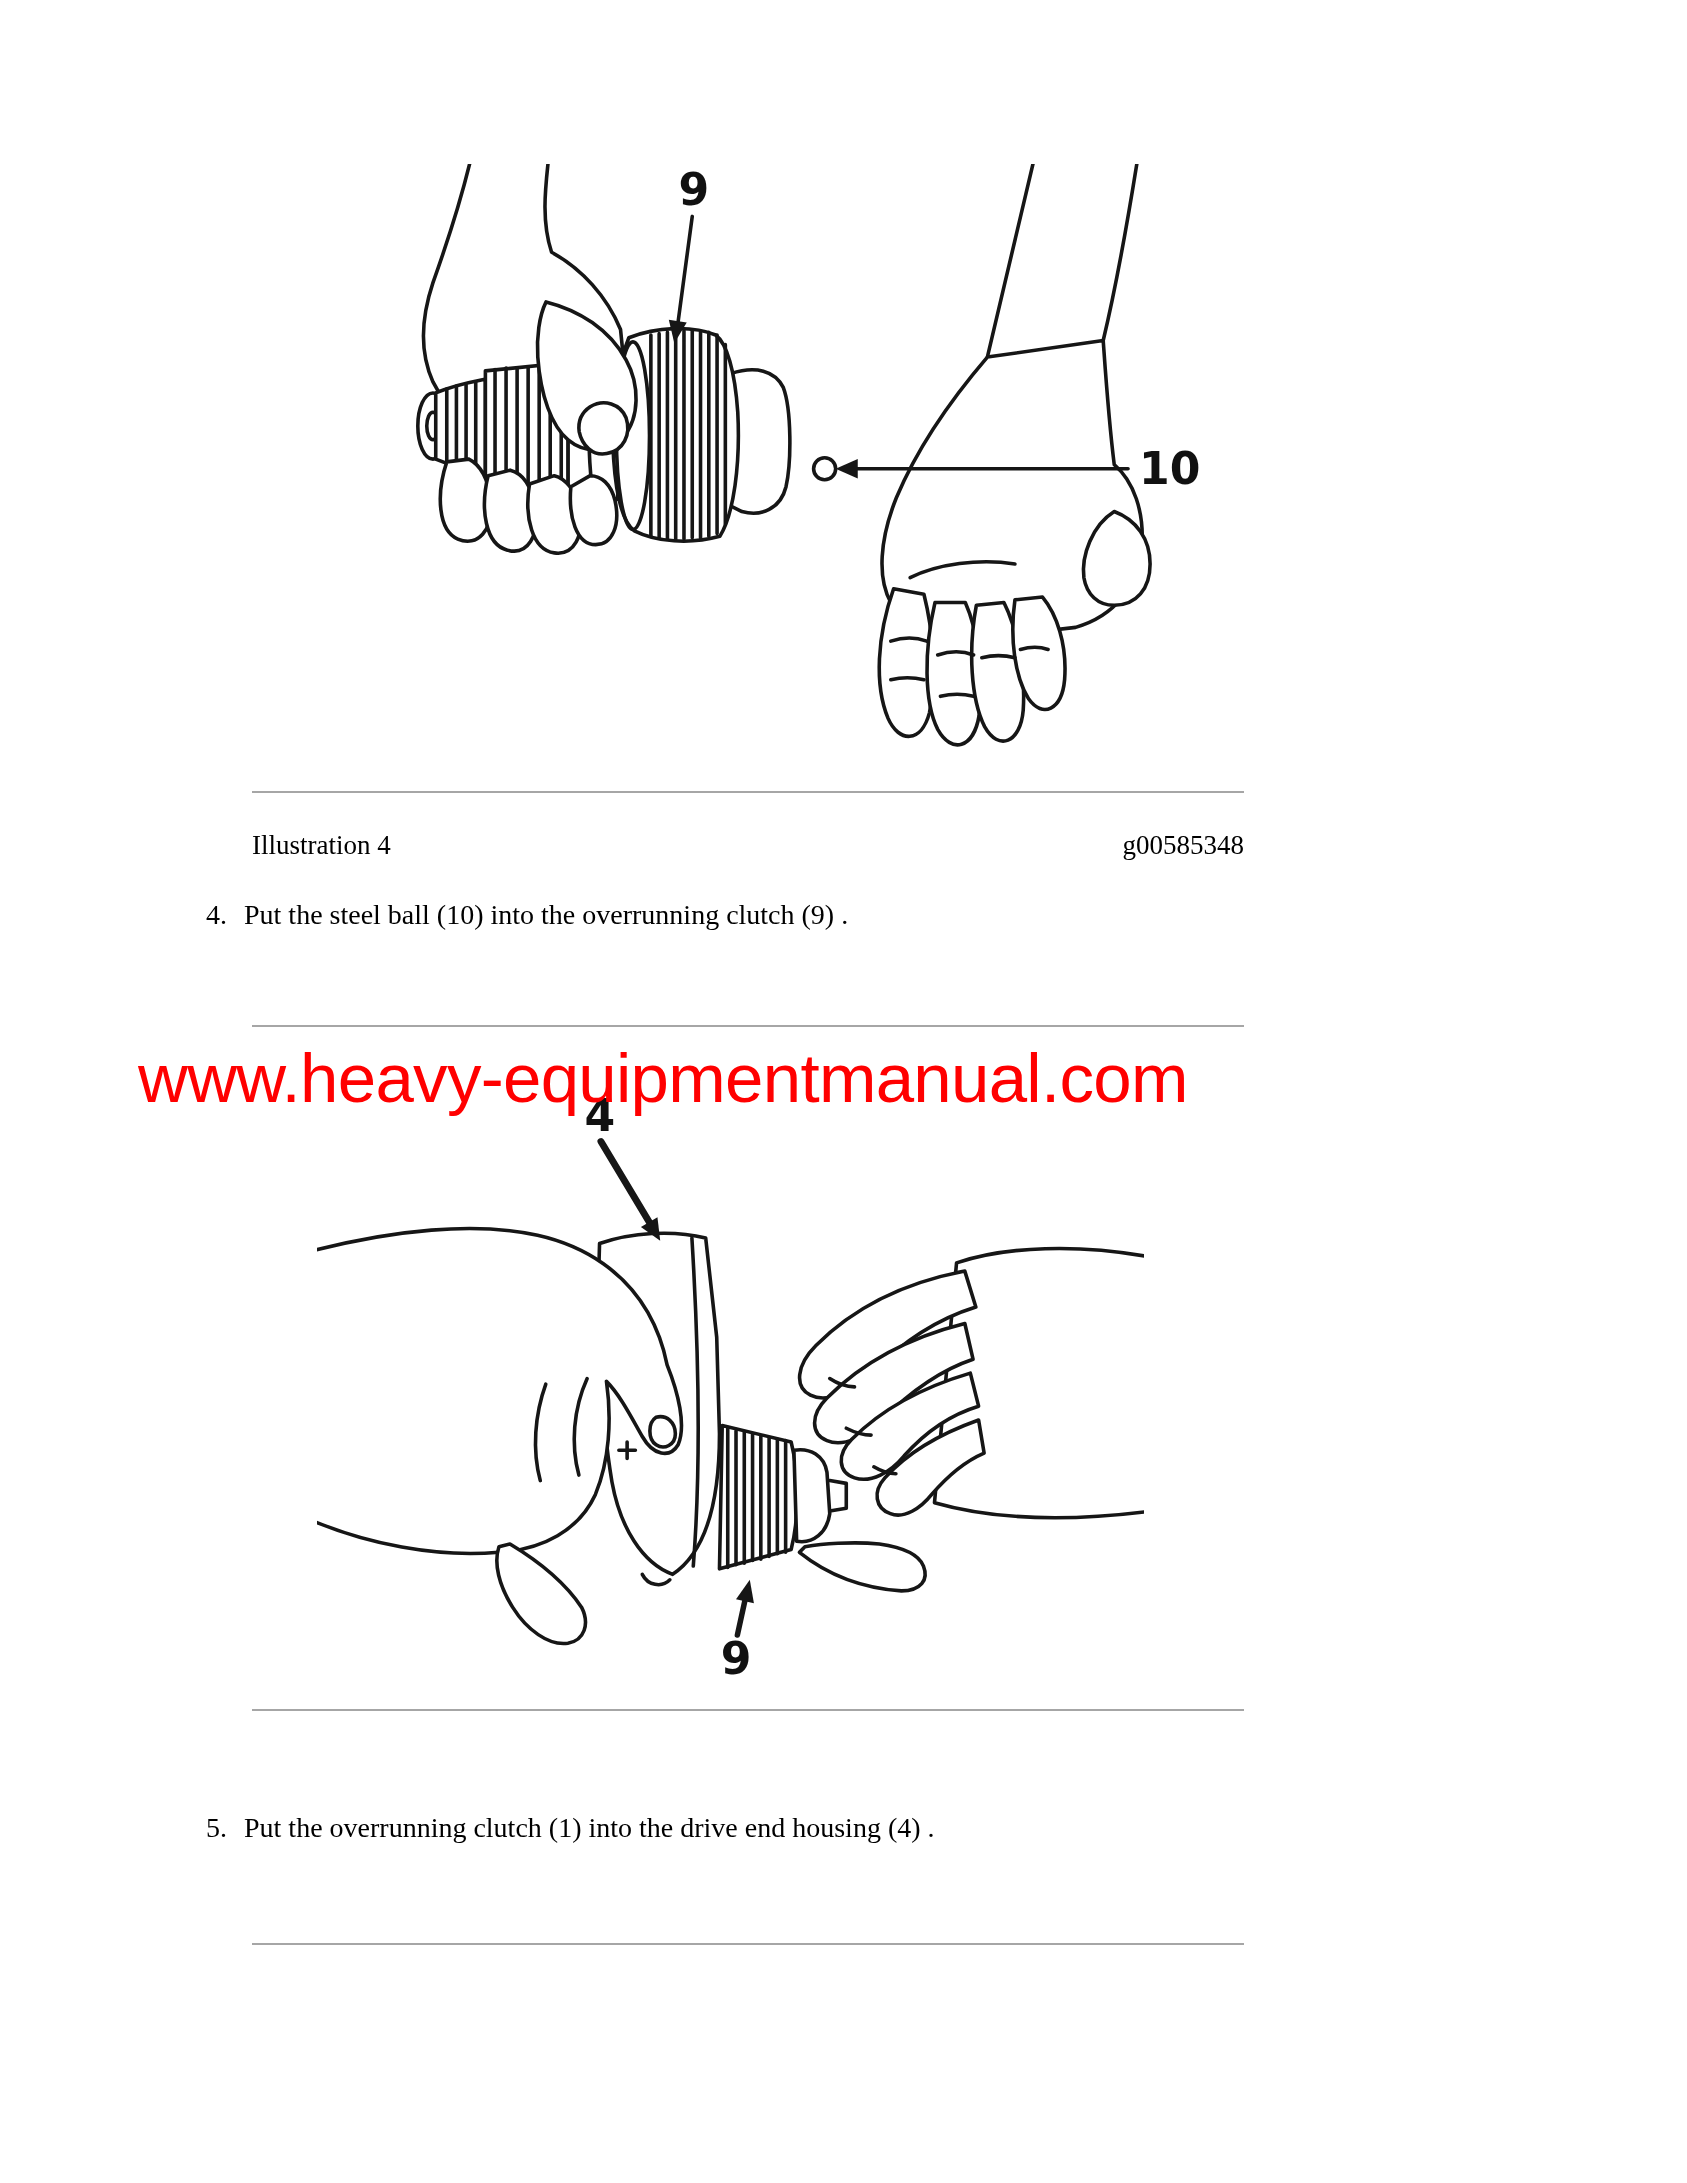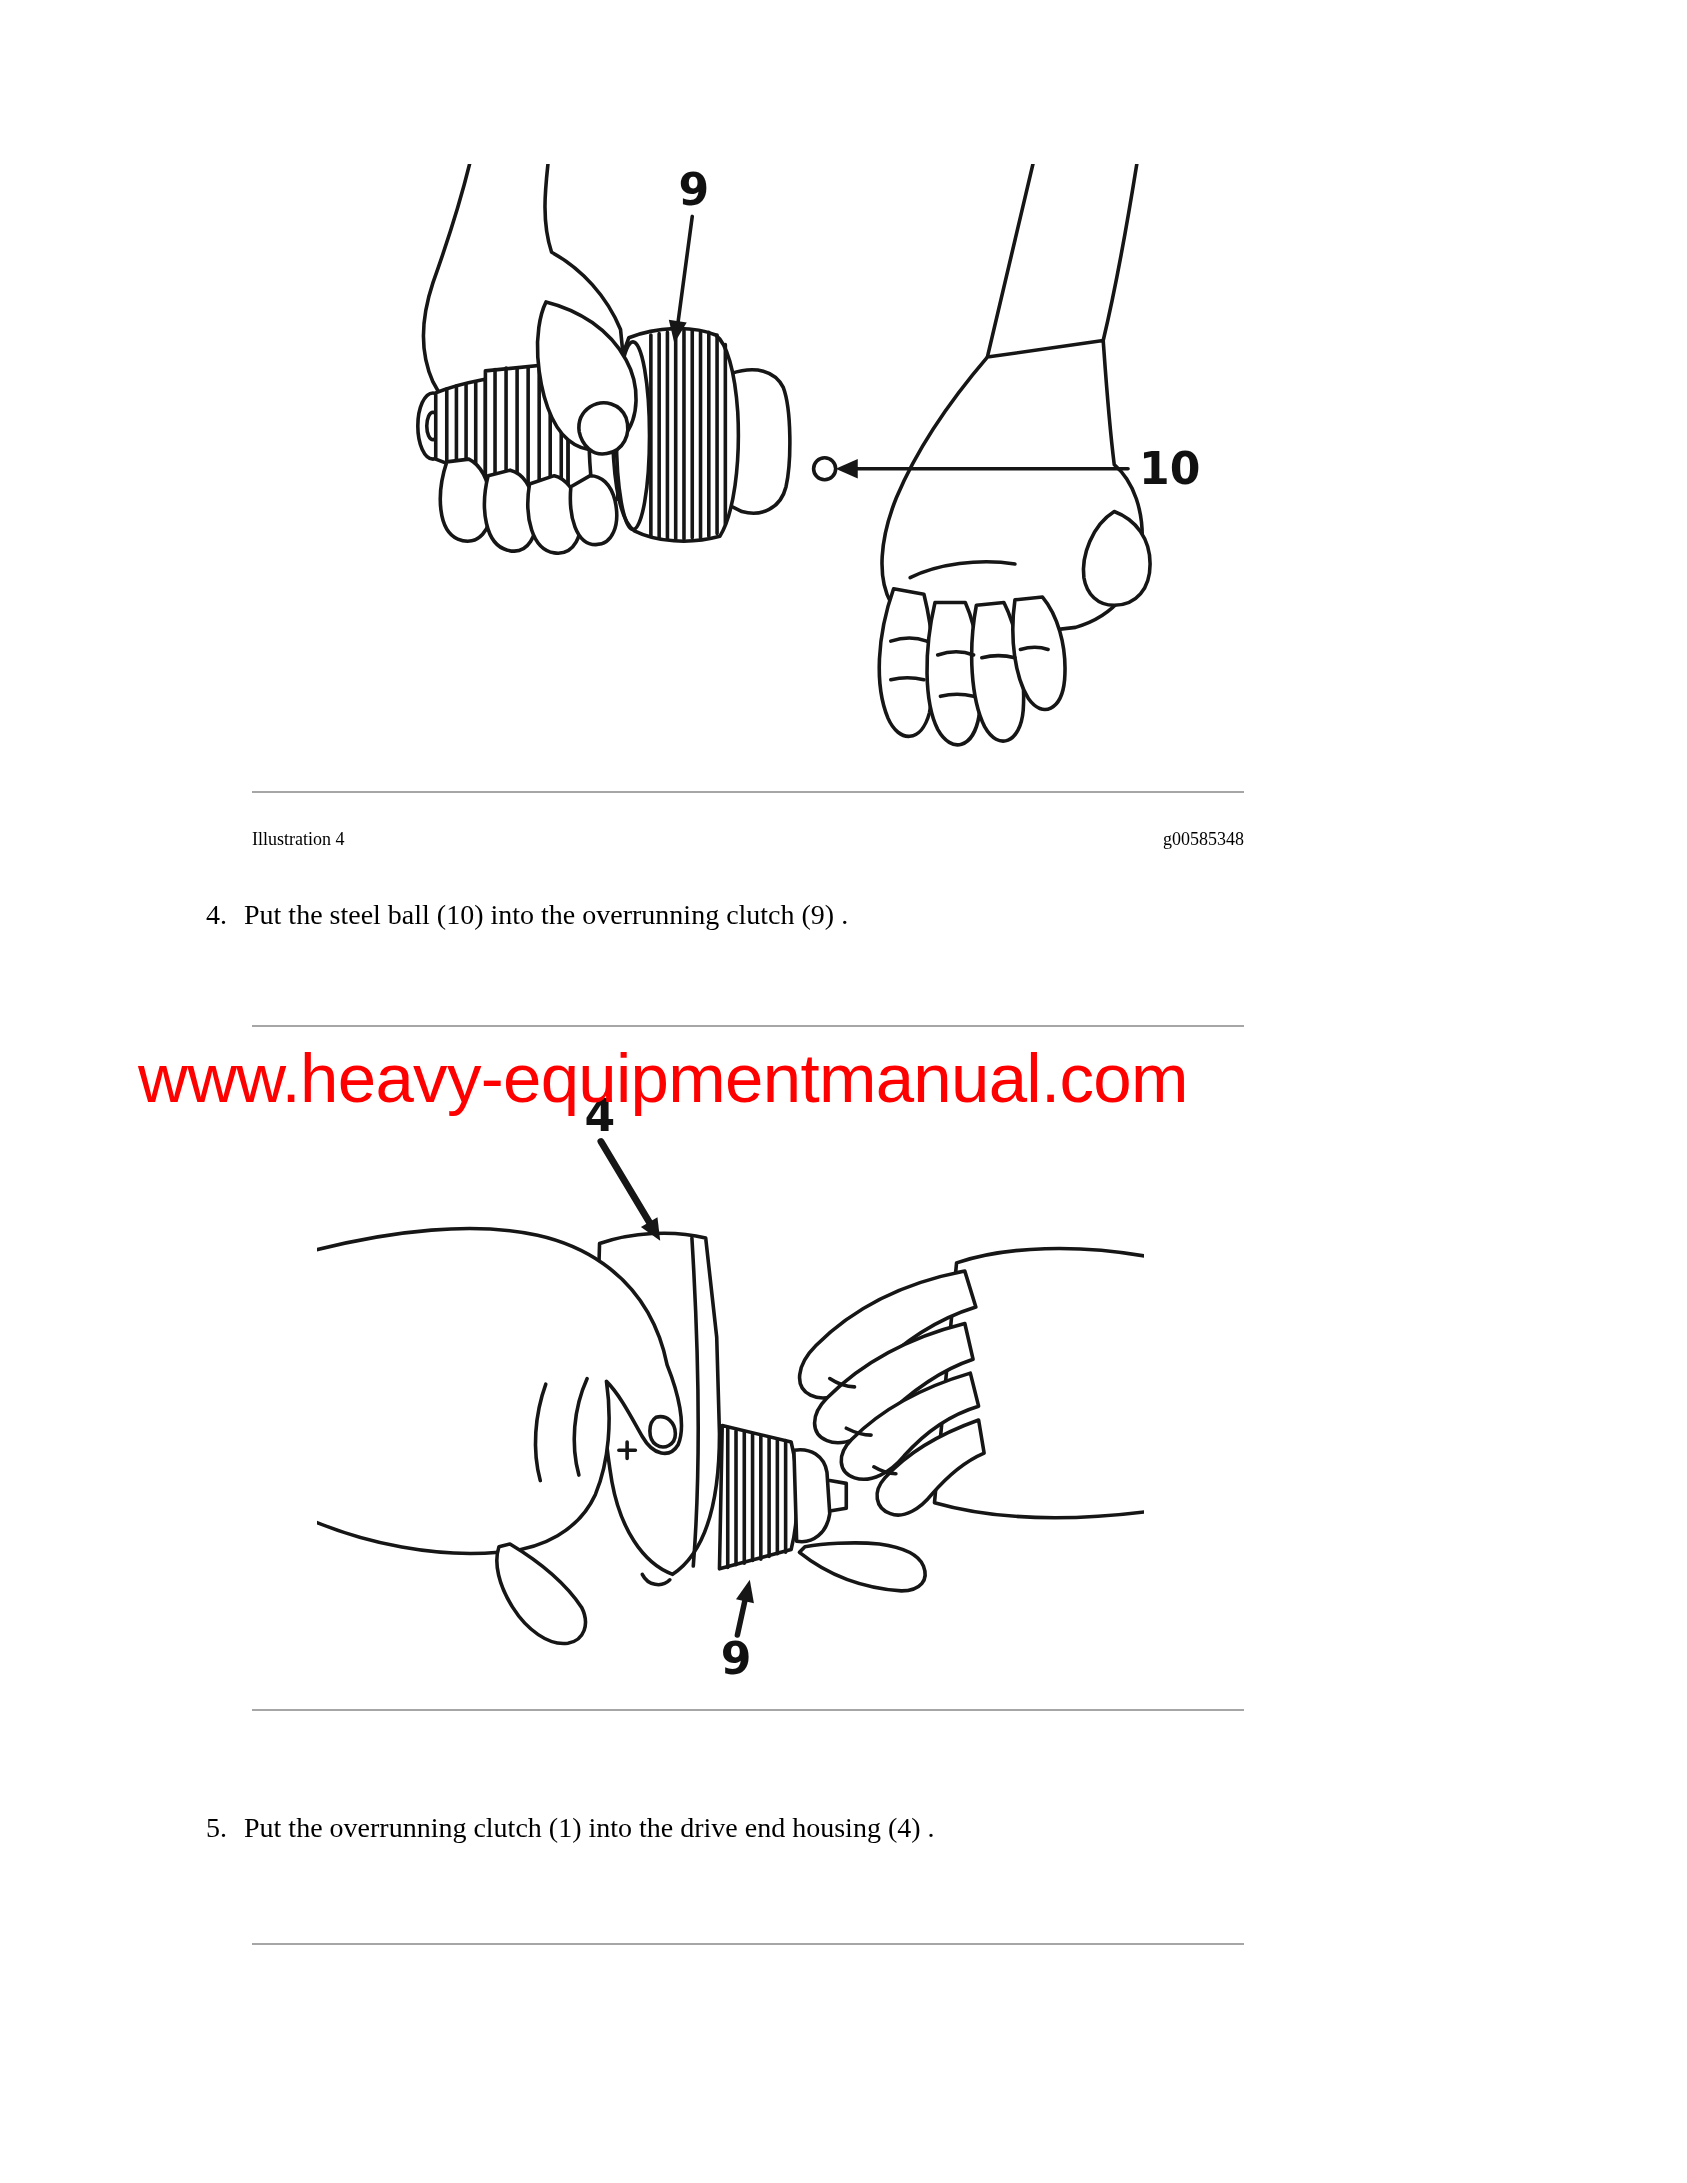--- a/index.html
+++ b/index.html
@@ -10,21 +10,21 @@
     background:#ffffff;
     overflow:hidden;
     font-family:"Liberation Serif", serif;
     color:#000;
   }
   .art{position:absolute;z-index:1;}
   .rule{position:absolute;left:252px;width:992px;height:2px;background:#a6a6a6;z-index:2;}
   .caption-row{
     position:absolute;left:252px;width:992px;
     display:flex;justify-content:space-between;align-items:baseline;
-    font-size:18px;line-height:1.2;z-index:2;
+    font-size:27px;line-height:1.2;z-index:2;
   }
   .step{
     position:absolute;left:206px;width:1164px;
     display:flex;gap:17px;
     font-size:28px;line-height:1.25;z-index:2;
   }
   .watermark{
     position:absolute;left:138px;top:1044px;
     font-family:Liberation Sans, sans-serif;
     font-size:69px;line-height:1;white-space:nowrap;

